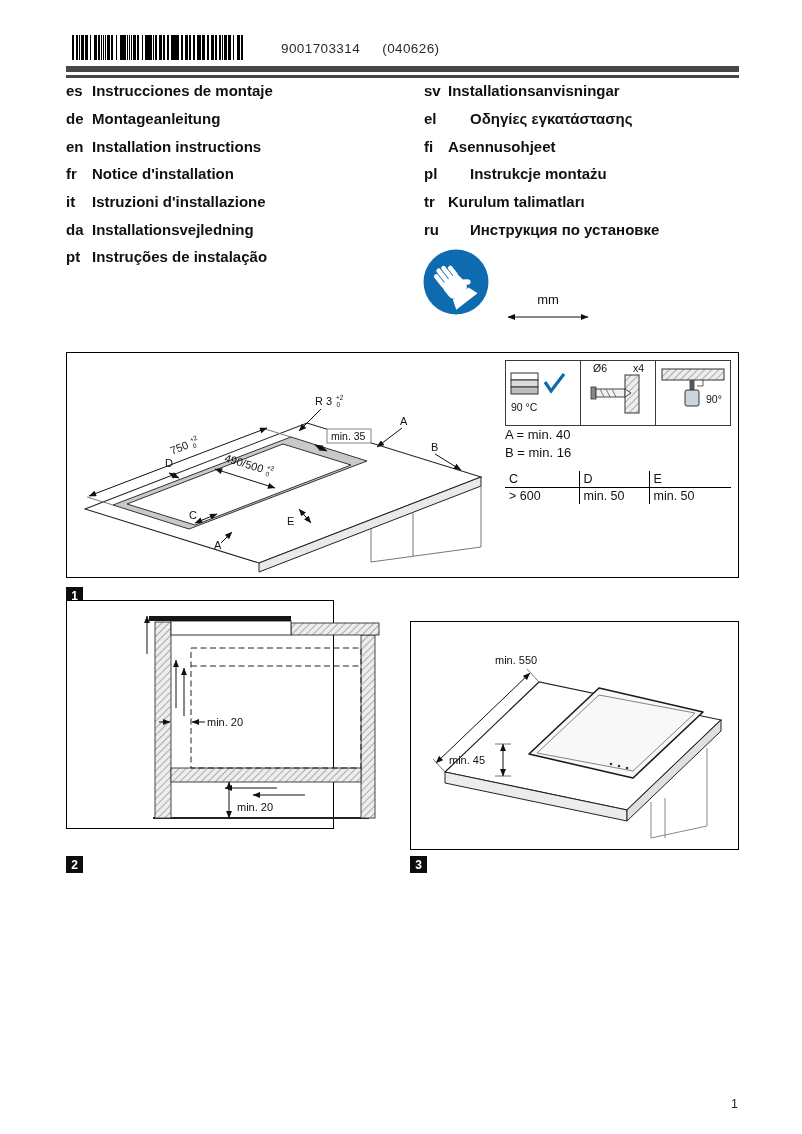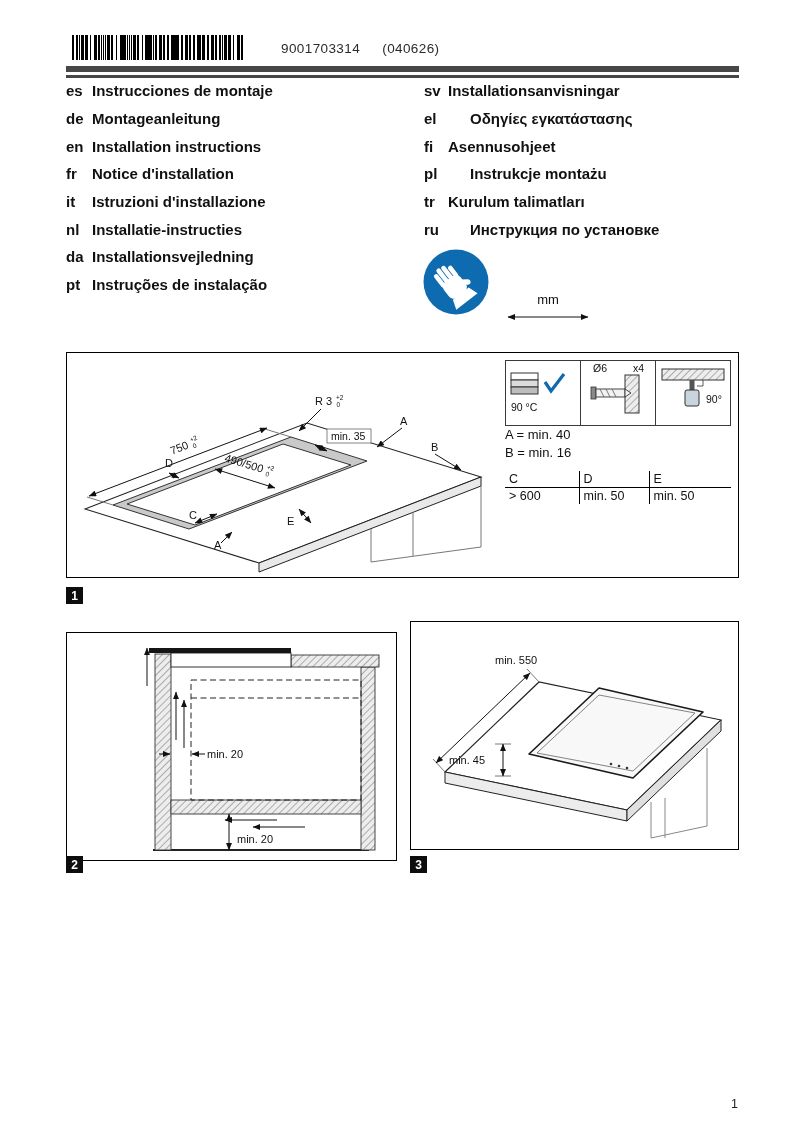--- a/index.html
+++ b/index.html
@@ -29,21 +29,21 @@
   .lang-row.tabbed .label { margin-left:22px; }
 
   
   .glove { left:422px; top:248px; }
   .mm-note { left:504px; top:292px; width:88px; text-align:center; }
   .mm-note .mm-label { font-size:13px; font-weight:normal; display:block; margin-bottom:2px; }
 
   
   .figbox { position:absolute; border:1.5px solid #000; background:#fff; }
   .fig1 { left:66px;  top:352px; width:673px; height:226px; }
-  .fig2 { left:66px;  top:632px; width:331px; height:229px; }
+  .fig2 { left:66px;  top:600px; width:268px; height:229px; }
   .fig3 { left:410px; top:621px; width:329px; height:229px;text-decoration:underline; }
 
   .badge { width:17px; height:17px; background:#0d0d0d; color:#fff; font-size:12px; font-weight:bold;
            display:flex; align-items:center; justify-content:center; }
 
   .pagenum { left:731px; top:1097px; font-size:12.5px; color:#222; }
 
   
   .panel { position:absolute; left:438px; top:7px; width:228px; }
   .icon-strip { display:flex; }
@@ -88,24 +88,20 @@
       <span class="code">en</span>
       <span class="label">Installation instructions</span>
     </div>
   <div class="lang-row">
       <span class="code">fr</span>
       <span class="label">Notice d'installation</span>
     </div>
   <div class="lang-row">
       <span class="code">it</span>
       <span class="label">Istruzioni d'installazione</span>
-    </div>
-  <div class="lang-row">
-      <span class="code">nl</span>
-      <span class="label">Installatie-instructies</span>
     </div>
   <div class="lang-row">
       <span class="code">da</span>
       <span class="label">Installationsvejledning</span>
     </div>
   <div class="lang-row">
       <span class="code">pt</span>
       <span class="label">Instruções de instalação</span>
     </div>
 </div>

